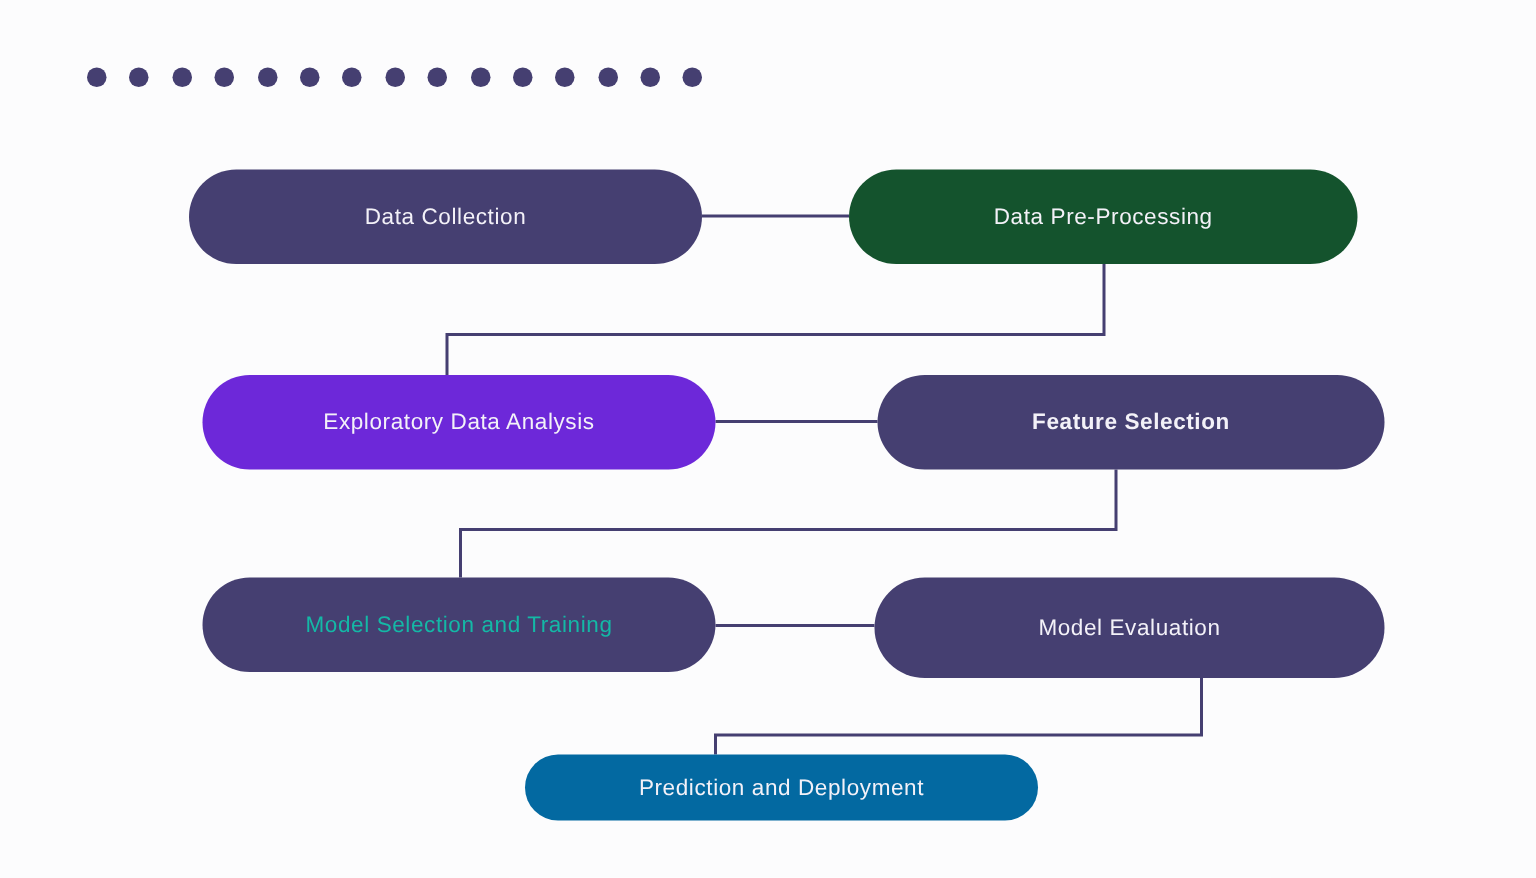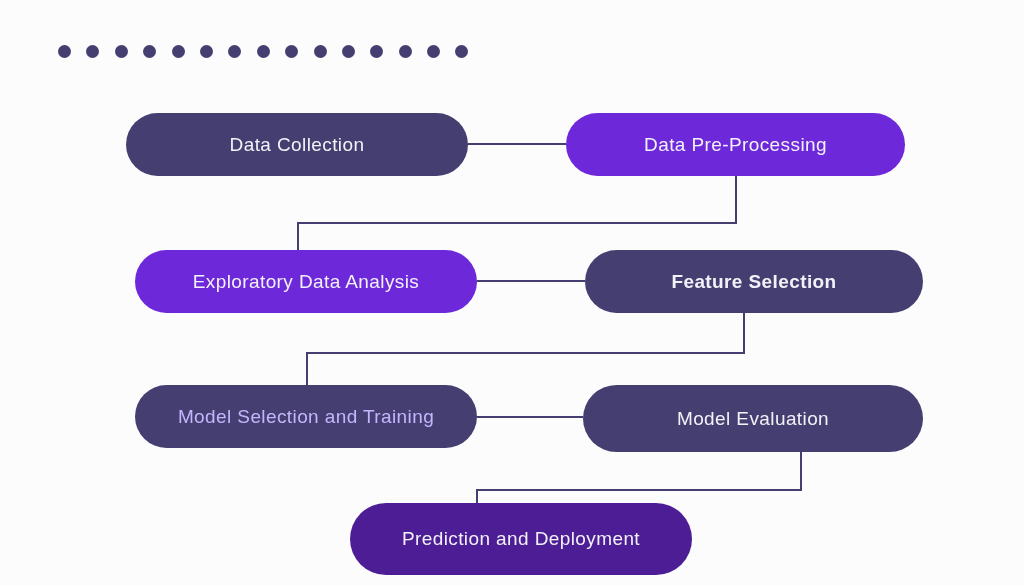--- a/index.html
+++ b/index.html
@@ -33,21 +33,21 @@
     top: 0;
     width: 1024px;
     height: 585px;
   }
   #nodes .node {
     position: absolute;
     border-radius: 999px;
     display: flex;
     align-items: center;
     justify-content: center;
-    font-size: 19px;
+    font-size: 15px;
     font-weight: 500;
     letter-spacing: 0.4px;
     white-space: nowrap;
   }
 </style>
 </head>
 <body>
 
 <div id="canvas" style="background: rgb(252, 252, 253);">
   <div id="dots">
@@ -72,32 +72,32 @@
       <polyline points="736,176 736,223 298,223 298,250" fill="none" stroke="#453f71" stroke-width="2"></polyline>
       <polyline points="477,281 585,281" fill="none" stroke="#453f71" stroke-width="2"></polyline>
       <polyline points="744,313 744,353 307,353 307,385" fill="none" stroke="#453f71" stroke-width="2"></polyline>
       <polyline points="477,417 583,417" fill="none" stroke="#453f71" stroke-width="2"></polyline>
       <polyline points="801,448 801,490 477,490 477,503" fill="none" stroke="#453f71" stroke-width="2"></polyline>
     </svg>
   <div id="nodes">
       <div class="node" style="left: 126px; top: 113px; width: 342px; height: 63px; background: rgb(69, 63, 113); color: rgb(243, 241, 248);">
         <span>Data Collection</span>
       </div>
-      <div class="node" style="left: 566px; top: 113px; width: 339px; height: 63px; background: #6d28d9; color: rgb(243, 241, 248);">
+      <div class="node" style="left: 566px; top: 113px; width: 339px; height: 63px; background: #14532d; color: rgb(243, 241, 248);">
         <span>Data Pre-Processing</span>
       </div>
       <div class="node" style="left: 135px; top: 250px; width: 342px; height: 63px; background: #6d28d9; color: rgb(243, 241, 248);">
         <span>Exploratory Data Analysis</span>
       </div>
       <div class="node" style="left: 585px; top: 250px; width: 338px; height: 63px; background: rgb(69, 63, 113); color: rgb(243, 241, 248); font-weight: bold;">
         <span>Feature Selection</span>
       </div>
-      <div class="node" style="left: 135px; top: 385px; width: 342px; height: 63px; background: rgb(69, 63, 113); color: #c4b5fd;">
+      <div class="node" style="left: 135px; top: 385px; width: 342px; height: 63px; background: rgb(69, 63, 113); color: #14b8a6;">
         <span>Model Selection and Training</span>
       </div>
       <div class="node" style="left: 583px; top: 385px; width: 340px; height: 67px; background: rgb(69, 63, 113); color: rgb(243, 241, 248);">
         <span>Model Evaluation</span>
       </div>
-      <div class="node" style="left: 350px; top: 503px; width: 342px; height: 72px; background: #4c1d95; color: rgb(243, 241, 248);">
+      <div class="node" style="left: 350px; top: 503px; width: 342px; height: 44px; background: #0369a1; color: rgb(243, 241, 248);">
         <span>Prediction and Deployment</span>
       </div>
     </div>
 </div>
 
 </body></html>

